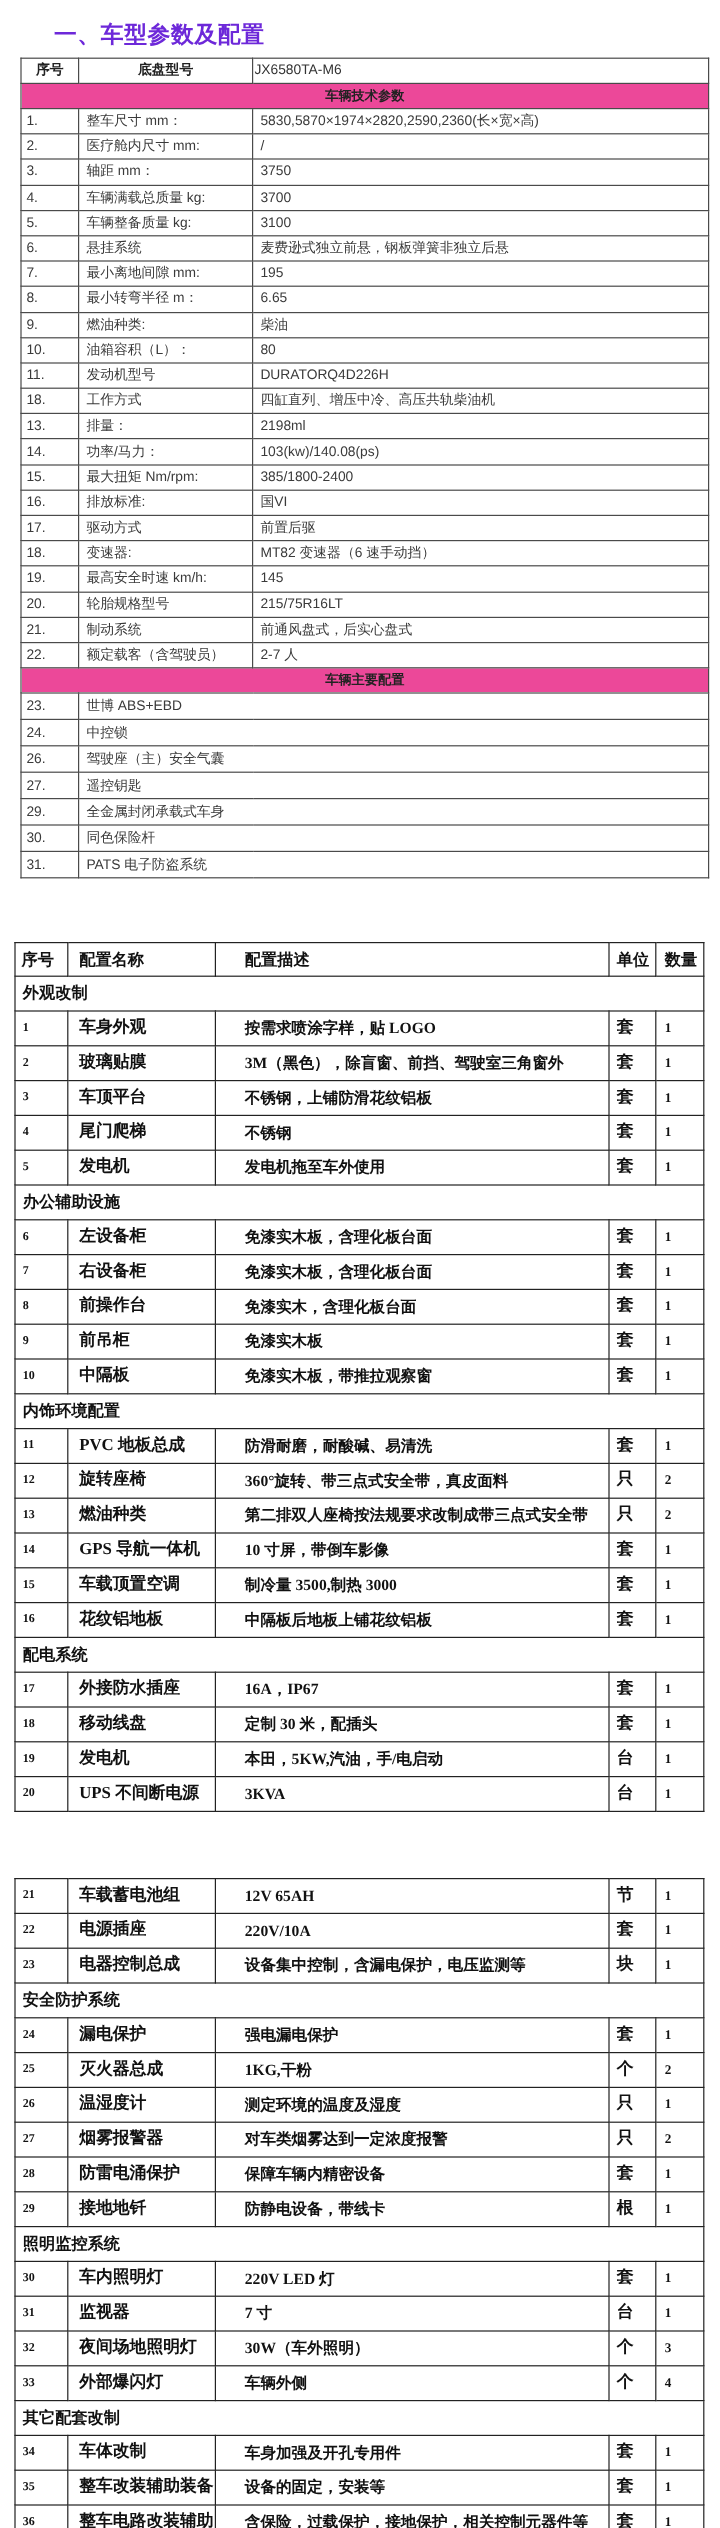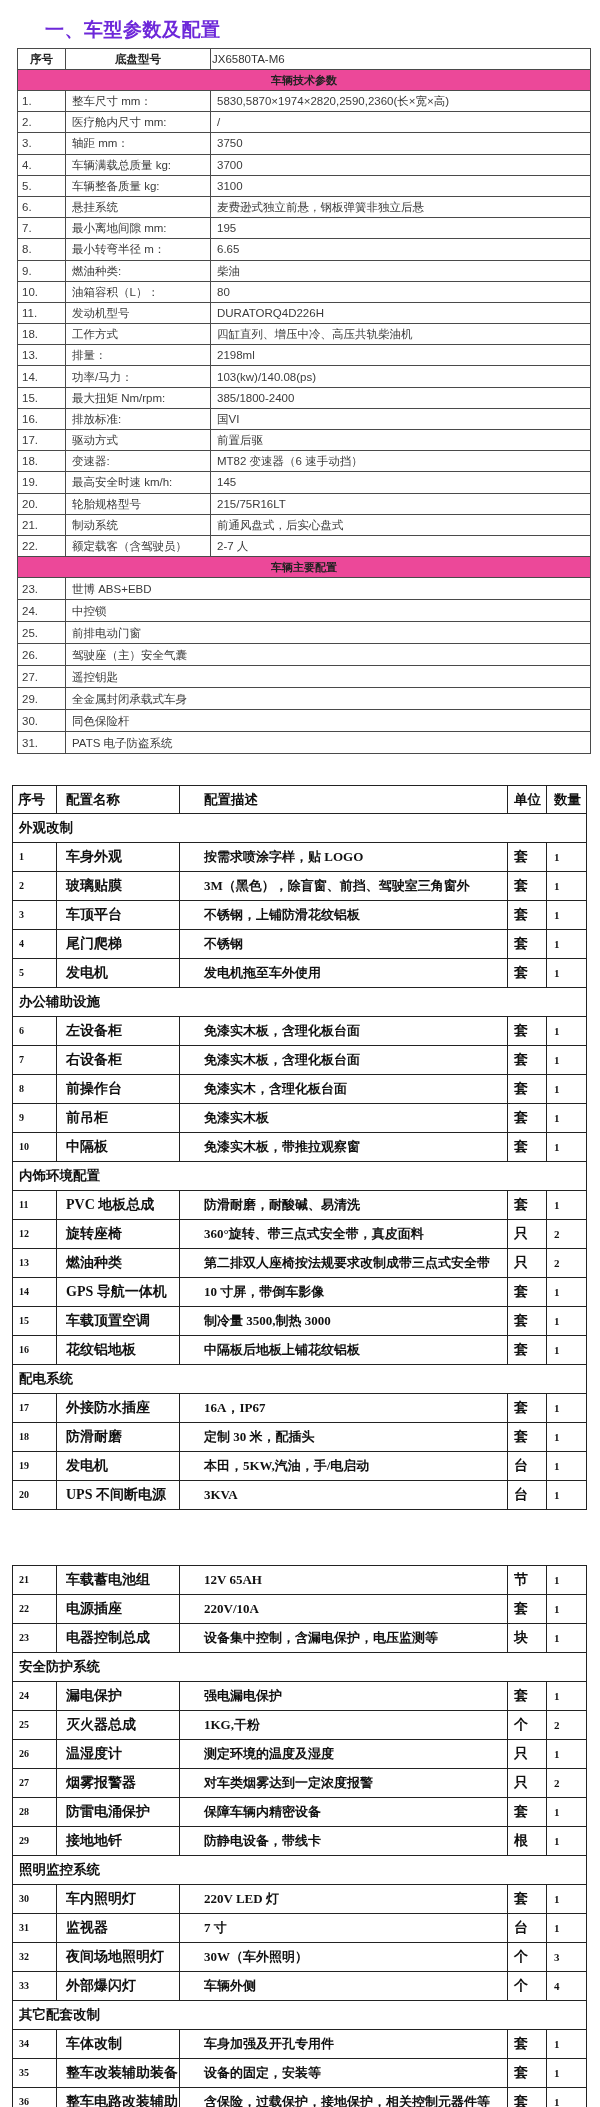--- a/index.html
+++ b/index.html
@@ -184,24 +184,20 @@
       </tr>
       <tr class="cfg-row">
         <td class="no">23.</td>
         <td colspan="2">世博  ABS+EBD</td>
       </tr>
       <tr class="cfg-row">
         <td class="no">24.</td>
         <td colspan="2">中控锁</td>
       </tr>
       <tr class="cfg-row">
-        <td class="no">25.</td>
-        <td colspan="2">前排电动门窗</td>
-      </tr>
-      <tr class="cfg-row">
         <td class="no">26.</td>
         <td colspan="2">驾驶座（主）安全气囊</td>
       </tr>
       <tr class="cfg-row">
         <td class="no">27.</td>
         <td colspan="2">遥控钥匙</td>
       </tr>
       <tr class="cfg-row">
         <td class="no">29.</td>
         <td colspan="2">全金属封闭承载式车身</td>
@@ -359,21 +355,21 @@
       </tr>
       <tr>
         <td class="no">17</td>
         <td class="nm">外接防水插座</td>
         <td class="ds">16A，IP67</td>
         <td class="un">套</td>
         <td class="qt">1</td>
       </tr>
       <tr>
         <td class="no">18</td>
-        <td class="nm">防滑耐磨</td>
+        <td class="nm">移动线盘</td>
         <td class="ds">定制 30 米，配插头</td>
         <td class="un">套</td>
         <td class="qt">1</td>
       </tr>
       <tr>
         <td class="no">19</td>
         <td class="nm">发电机</td>
         <td class="ds">本田，5KW,汽油，手/电启动</td>
         <td class="un">台</td>
         <td class="qt">1</td>

